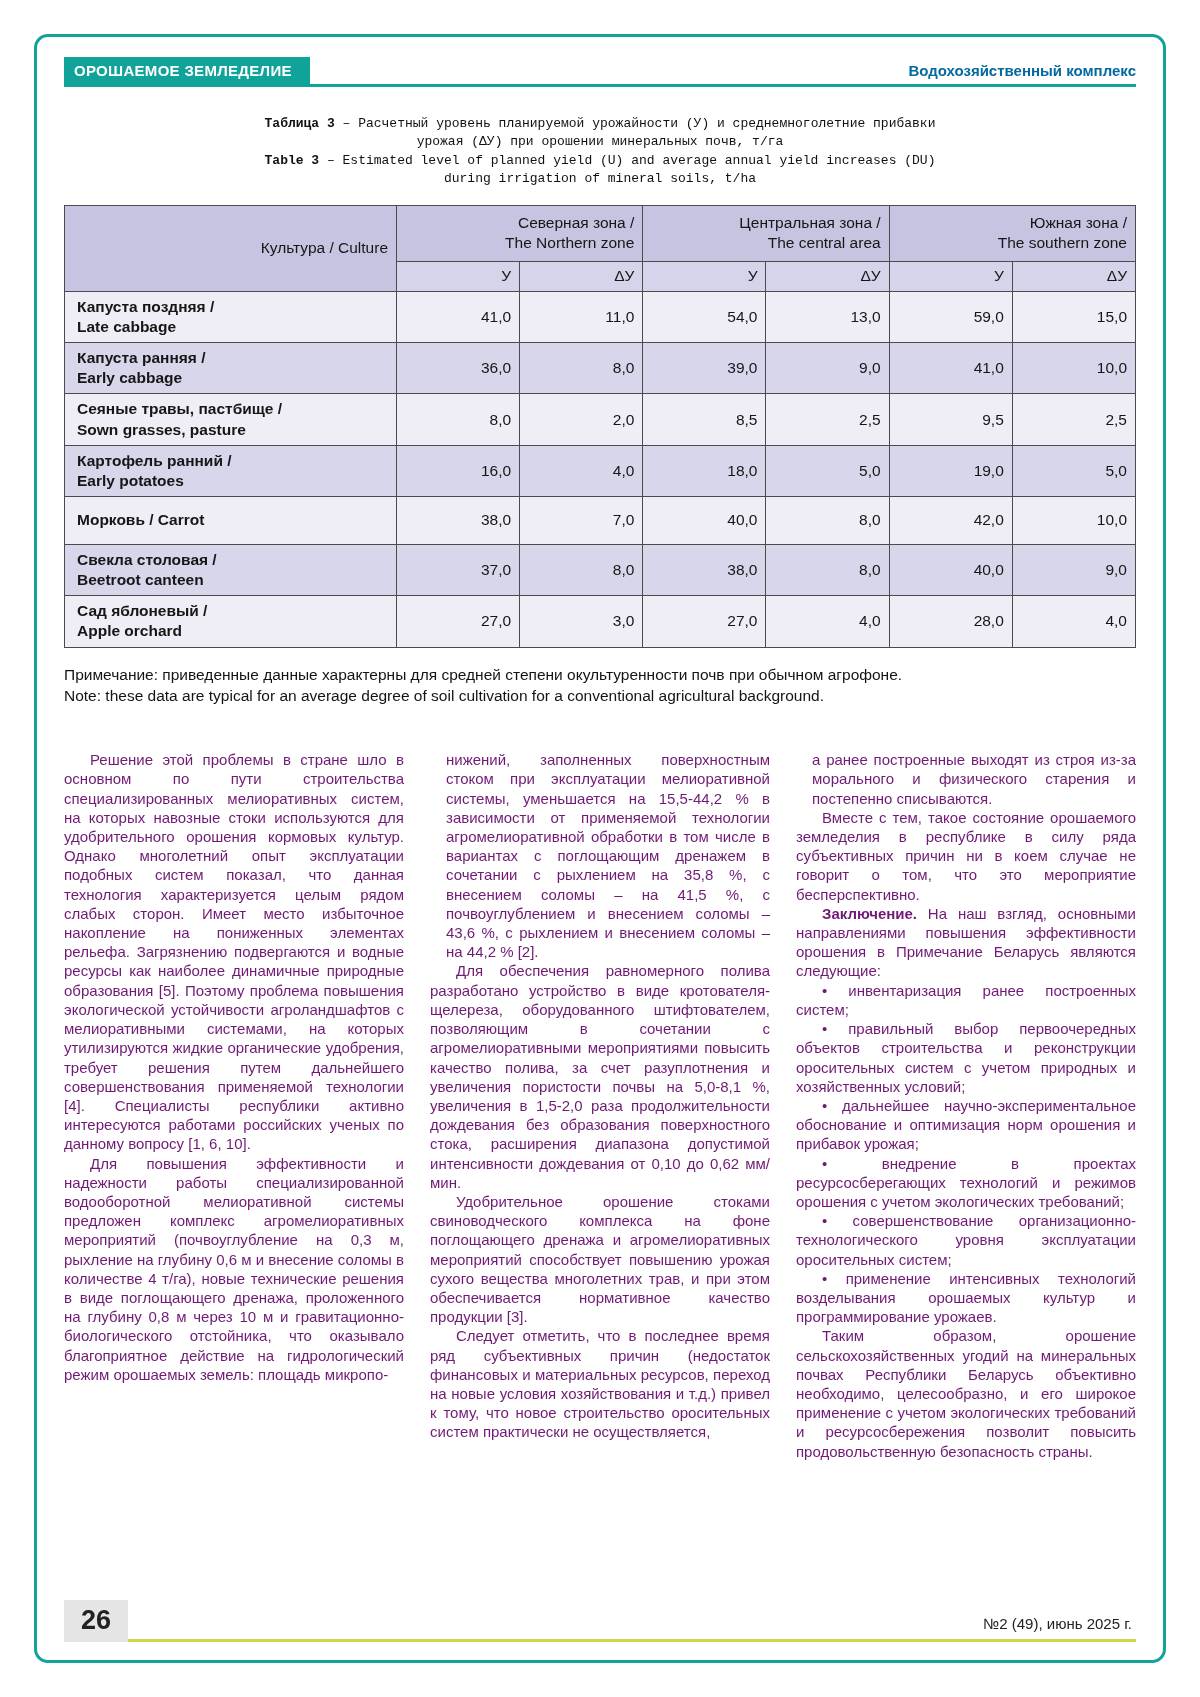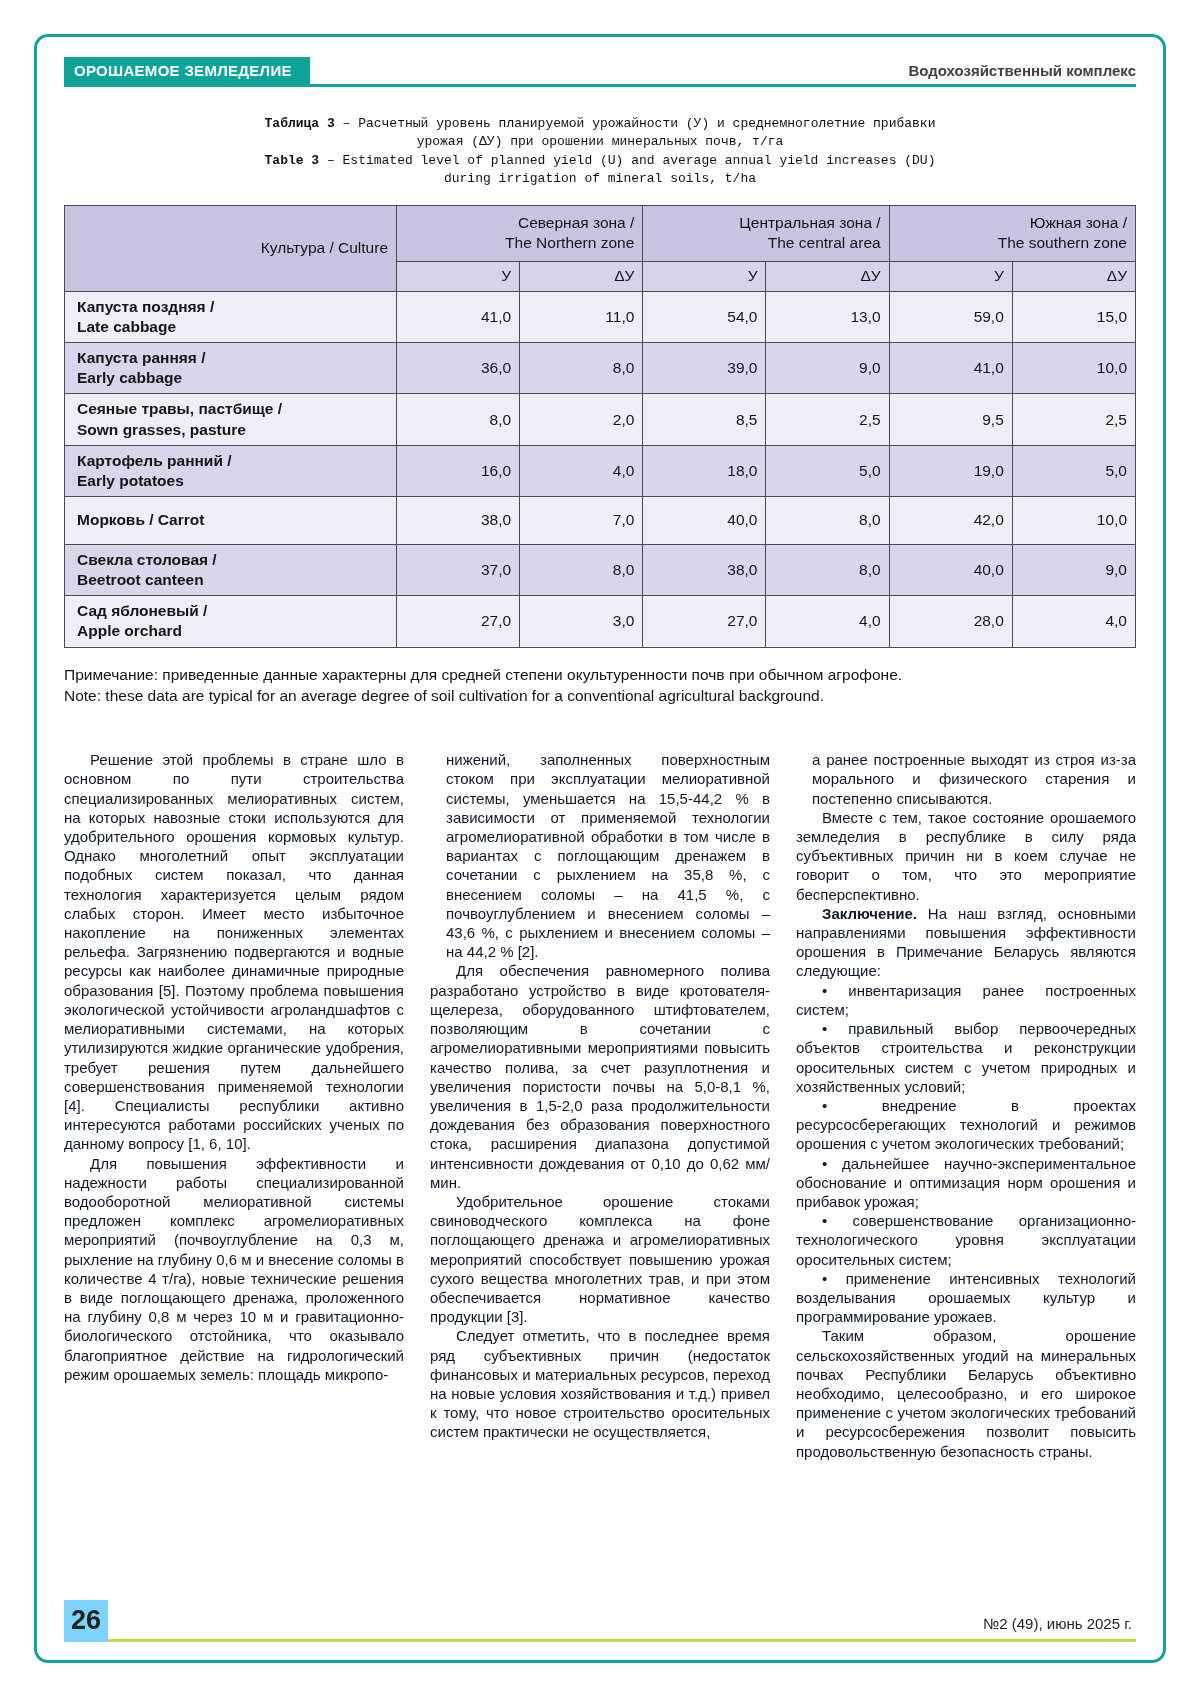--- a/index.html
+++ b/index.html
@@ -10,45 +10,45 @@
     position:absolute; left:34px; top:34px; right:34px; bottom:34px;
     border:3px solid #10a39a; border-radius:14px;
     padding:20px 27px 18px;
     display:flex; flex-direction:column; overflow:hidden; background:#fff;
   }
   
   .hdr { display:flex; justify-content:space-between; align-items:flex-end;
          border-bottom:3px solid #10a39a; flex:0 0 auto; }
   .hdr-badge { background:#10a39a; color:#ffffff; font-weight:bold; font-size:15px;
                letter-spacing:.3px; padding:5px 18px 5px 10px; }
-  .hdr-right { font-weight:bold; font-size:15px; color:#404040; padding-bottom:5px; }
+  .hdr-right { font-weight:bold; font-size:15px; color:#0369a1; padding-bottom:5px; }
   
   .caption { margin-top:28px; text-align:center; font-size:13px; line-height:1.42; color:#111; flex:0 0 auto;font-family:Liberation Mono, monospace; }
   
   .tbl-wrap { margin-top:16px; flex:0 0 auto; }
   table { width:100%; border-collapse:collapse; table-layout:fixed; font-size:15.5px; color:#161616; }
   th, td { border:1px solid #4b4b4b; text-align:right; vertical-align:middle; padding:5px 8px; font-weight:normal; }
   th.zone-h, th.cult-h { background:#c7c4e1; height:56px; line-height:1.3; }
   tr.subh th { background:#d6d4ea; height:30px; }
   tbody td { height:48px; }
   tr.odd  td { background:#efeef6; }
   tr.even td { background:#d8d6eb; }
   td.cult { text-align:left; padding-left:12px; line-height:1.3;font-weight:bold; }
   
   .note { margin-top:16px; font-size:15.5px; line-height:1.38; color:#141414; flex:0 0 auto; }
   
   .cols { display:flex; gap:26px; margin-top:44px; text-align:justify; flex:1 1 auto; overflow:hidden; }
-  .col  { flex:1 1 0; font-size:15px; line-height:19.2px; color:#0f172a; }
+  .col  { flex:1 1 0; font-size:15px; line-height:19.2px; color:#701a75; }
   .para { text-indent:26px; }
   .flush { text-indent:0;margin-left:16px; }
   b.lead { font-weight:bold; }
   
   .ftr { display:flex; align-items:flex-end; flex:0 0 auto; margin-top:10px; }
-  .pnum { background:#7dd3fc; font-size:27px; font-weight:bold; color:#222;
-          padding:7px 7px 8px; line-height:1; }
+  .pnum { background:#e5e5e5; font-size:27px; font-weight:bold; color:#222;
+          padding:7px 17px 8px; line-height:1; }
   .ftr-right { flex:1 1 auto; }
   .issue { text-align:right; font-size:15px; color:#222; padding:0 4px 7px 0; }
   .lime-line { height:3px; background:#cbd84e; }
 </style>
 </head>
 <body>
 
 <div class="sheet">
   <div class="frame">
 
@@ -204,22 +204,22 @@
         <p class="para">Для обеспечения равномерного полива разработано устройство в виде кротователя-щелереза, оборудованного штифтователем, позволяющим в сочетании с агромелиоративными мероприятиями повысить качество полива, за счет разуплотнения и увеличения пористости почвы на 5,0-8,1 %, увеличения в 1,5-2,0 раза продолжительности дождевания без образования поверхностного стока, расширения диапазона допустимой интенсивности дождевания от 0,10 до 0,62 мм/мин.</p>
         <p class="para">Удобрительное орошение стоками свиноводческого комплекса на фоне поглощающего дренажа и агромелиоративных мероприятий способствует повышению урожая сухого вещества многолетних трав, и при этом обеспечивается нормативное качество продукции [3].</p>
         <p class="para">Следует отметить, что в последнее время ряд субъективных причин (недостаток финансовых и материальных ресурсов, переход на новые условия хозяйствования и т.д.) привел к тому, что новое строительство оросительных систем практически не осуществляется,</p>
       </div>
       <div class="col">
         <p class="para flush">а ранее построенные выходят из строя из-за морального и физического старения и постепенно списываются.</p>
         <p class="para">Вместе с тем, такое состояние орошаемого земледелия в республике в силу ряда субъективных причин ни в коем случае не говорит о том, что это мероприятие бесперспективно.</p>
         <p class="para"><b class="lead">Заключение.</b><span> На наш взгляд, основными направлениями повышения эффективности орошения в Примечание Беларусь являются следующие:</span></p>
         <p class="para">• инвентаризация ранее построенных систем;</p>
         <p class="para">• правильный выбор первоочередных объектов строительства и реконструкции оросительных систем с учетом природных и хозяйственных условий;</p>
+        <p class="para">• дальнейшее научно-экспериментальное обоснование и оптимизация норм орошения и прибавок урожая;</p>
         <p class="para">• внедрение в проектах ресурсосберегающих технологий и режимов орошения с учетом экологических требований;</p>
-        <p class="para">• дальнейшее научно-экспериментальное обоснование и оптимизация норм орошения и прибавок урожая;</p>
         <p class="para">• совершенствование организационно-технологического уровня эксплуатации оросительных систем;</p>
         <p class="para">• применение интенсивных технологий возделывания орошаемых культур и программирование урожаев.</p>
         <p class="para">Таким образом, орошение сельскохозяйственных угодий на минеральных почвах Республики Беларусь объективно необходимо, целесообразно, и его широкое применение с учетом экологических требований и ресурсосбережения позволит повысить продовольственную безопасность страны.</p>
       </div>
     </div>
 
     <footer class="ftr">
       <div class="pnum">26</div>
       <div class="ftr-right">
         <div class="issue">№2 (49), июнь 2025 г.</div>

